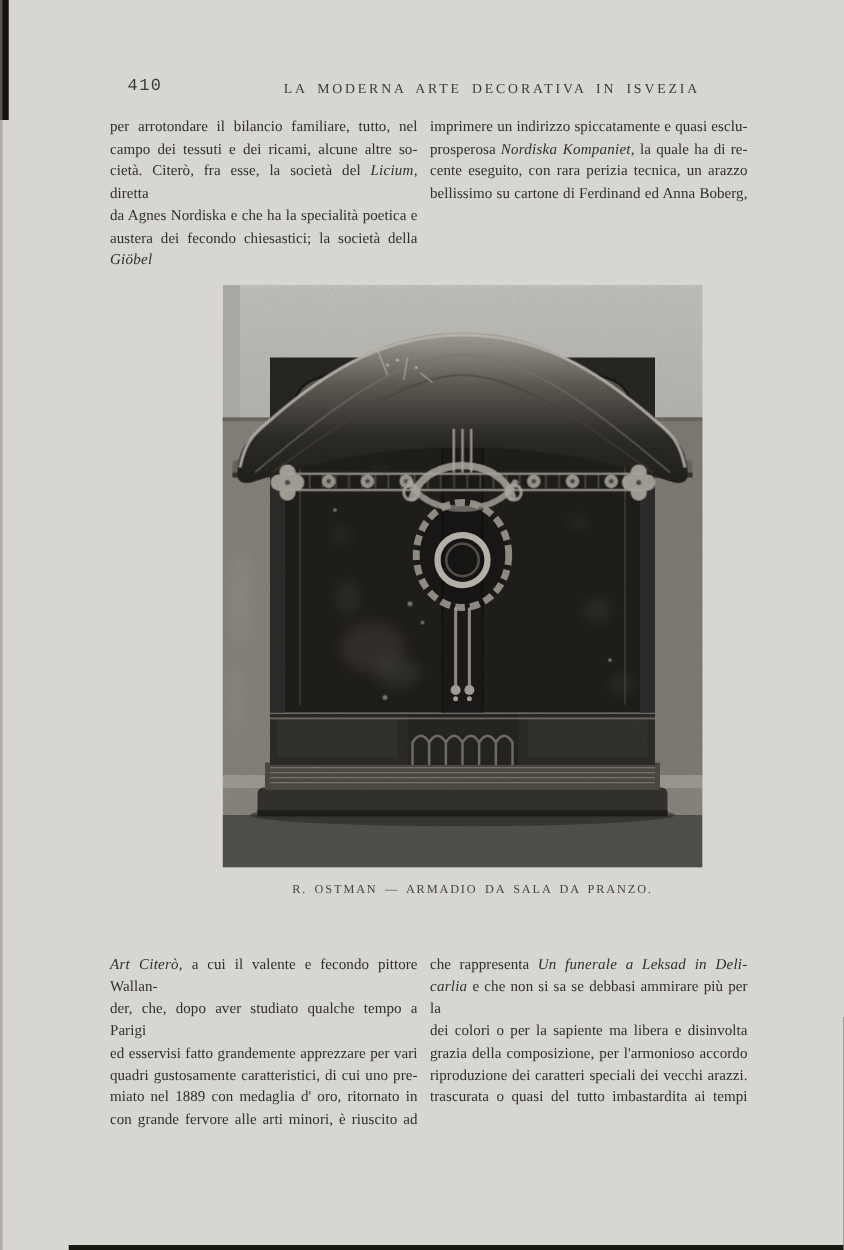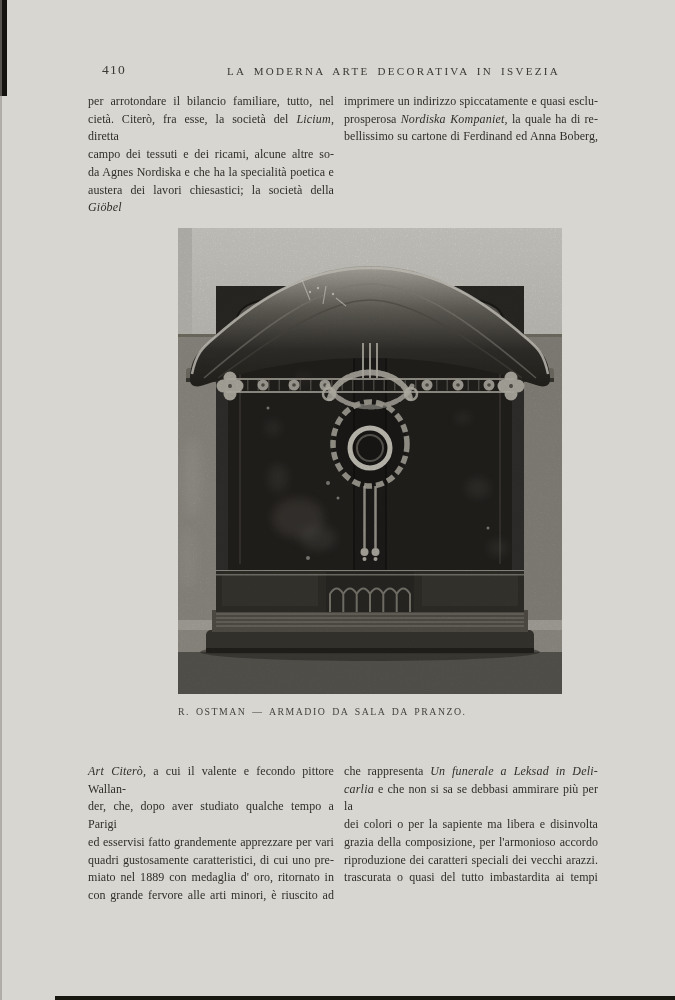--- a/index.html
+++ b/index.html
@@ -8,21 +8,21 @@
     position:relative; width:675px; height:1000px; margin:0 auto;
     background:var(--paper,#d8d6d1); color:var(--ink,#2f2d29); overflow:hidden;
   }
   
   .edge-left-black { position:absolute; left:0; top:0; width:7px; height:96px; background:#14130f; }
   .edge-left-line  { position:absolute; left:0; top:0; width:2px; height:1000px; background:#8f8d87; opacity:.55; }
   .edge-bottom-line{ position:absolute; left:55px; top:996px; width:620px; height:4px; background:#17160f; }
 
   .pageno {
     position:absolute; left:102px; top:62px;
-    font-size:13.5px; letter-spacing:1.2px; color:#3b3935;
+    font-size:13.5px; letter-spacing:1.2px; color:#3b3935;font-family:Liberation Mono, monospace;
   }
   .htitle {
     position:absolute; left:227px; top:65px;
     font-size:11px; letter-spacing:2.3px; word-spacing:3px; color:#3b3935;
   }
 
   .textcol { position:absolute; }
   .col-top-left  { left:88px;  top:93px;  width:246px; }
   .col-top-right { left:344px; top:93px;  width:254px; }
   .col-bot-left  { left:88px;  top:763px; width:246px; }
@@ -32,46 +32,47 @@
     text-align:justify; text-align-last:justify; text-justify:inter-word;
     color:#302e2a;
   }
   .tline i { letter-spacing:0.2px; }
 
   .photo { position:absolute; left:178px; top:228px; width:384px; height:466px; }
   .photo svg { display:block; width:100%; height:100%; }
 
   .caption {
     position:absolute; left:178px; top:706px; width:400px;
-    font-size:9.8px; letter-spacing:1.5px; word-spacing:2px;
+    text-align:center; font-size:9.8px; letter-spacing:1.5px; word-spacing:2px;
     color:#45433f;
   }
 </style>
 </head>
 <body>
 
 <div class="scan" style="--paper: #d8d6d1; --ink: #2f2d29; --photo-wall: #d3d1ca; --photo-dado: #95928a; --photo-wood: #26241f; --photo-metal: #c2bfb4; --photo-floor: #5c5a53;">
 
   <div class="edge-left-black"></div>
   <div class="edge-left-line"></div>
   <div class="edge-bottom-line"></div>
 
   <div class="pageno">410</div>
   <div class="htitle">LA MODERNA ARTE DECORATIVA IN ISVEZIA</div>
 
   <div class="textcol col-top-left">
       <div class="tline"><span>per arrotondare il bilancio familiare, tutto, nel</span></div>
+      <div class="tline"><span>campo dei tessuti e dei ricami, alcune altre so-</span></div>
       <div class="tline"><span>cietà. Citerò, fra esse, la società del </span><i>Licium</i><span>, diretta</span></div>
-      <div class="tline"><span>campo dei tessuti e dei ricami, alcune altre so-</span></div>
       <div class="tline"><span>da Agnes Nordiska e che ha la specialità poetica e</span></div>
-      <div class="tline"><span>austera dei lavori chiesastici; la società della </span><i>Giöbel</i></div>
+      <div class="tline"><span>austera dei fecondo chiesastici; la società della </span><i>Giöbel</i></div>
     </div>
   <div class="textcol col-top-right">
       <div class="tline"><span>imprimere un indirizzo spiccatamente e quasi esclu-</span></div>
       <div class="tline"><span>prosperosa </span><i>Nordiska Kompaniet,</i><span> la quale ha di re-</span></div>
+      <div class="tline"><span>cente eseguito, con rara perizia tecnica, un arazzo</span></div>
       <div class="tline"><span>bellissimo su cartone di Ferdinand ed Anna Boberg,</span></div>
     </div>
 
   <div class="photo">
     <svg viewBox="0 0 384 466" xmlns="http://www.w3.org/2000/svg">
       <defs>
         <linearGradient id="wallGrad" x1="0" y1="0" x2="0" y2="1">
           <stop offset="0" stop-color="#dad8d1"></stop>
             <stop offset="1" stop-color="#cbc9c2"></stop>
         </linearGradient>

